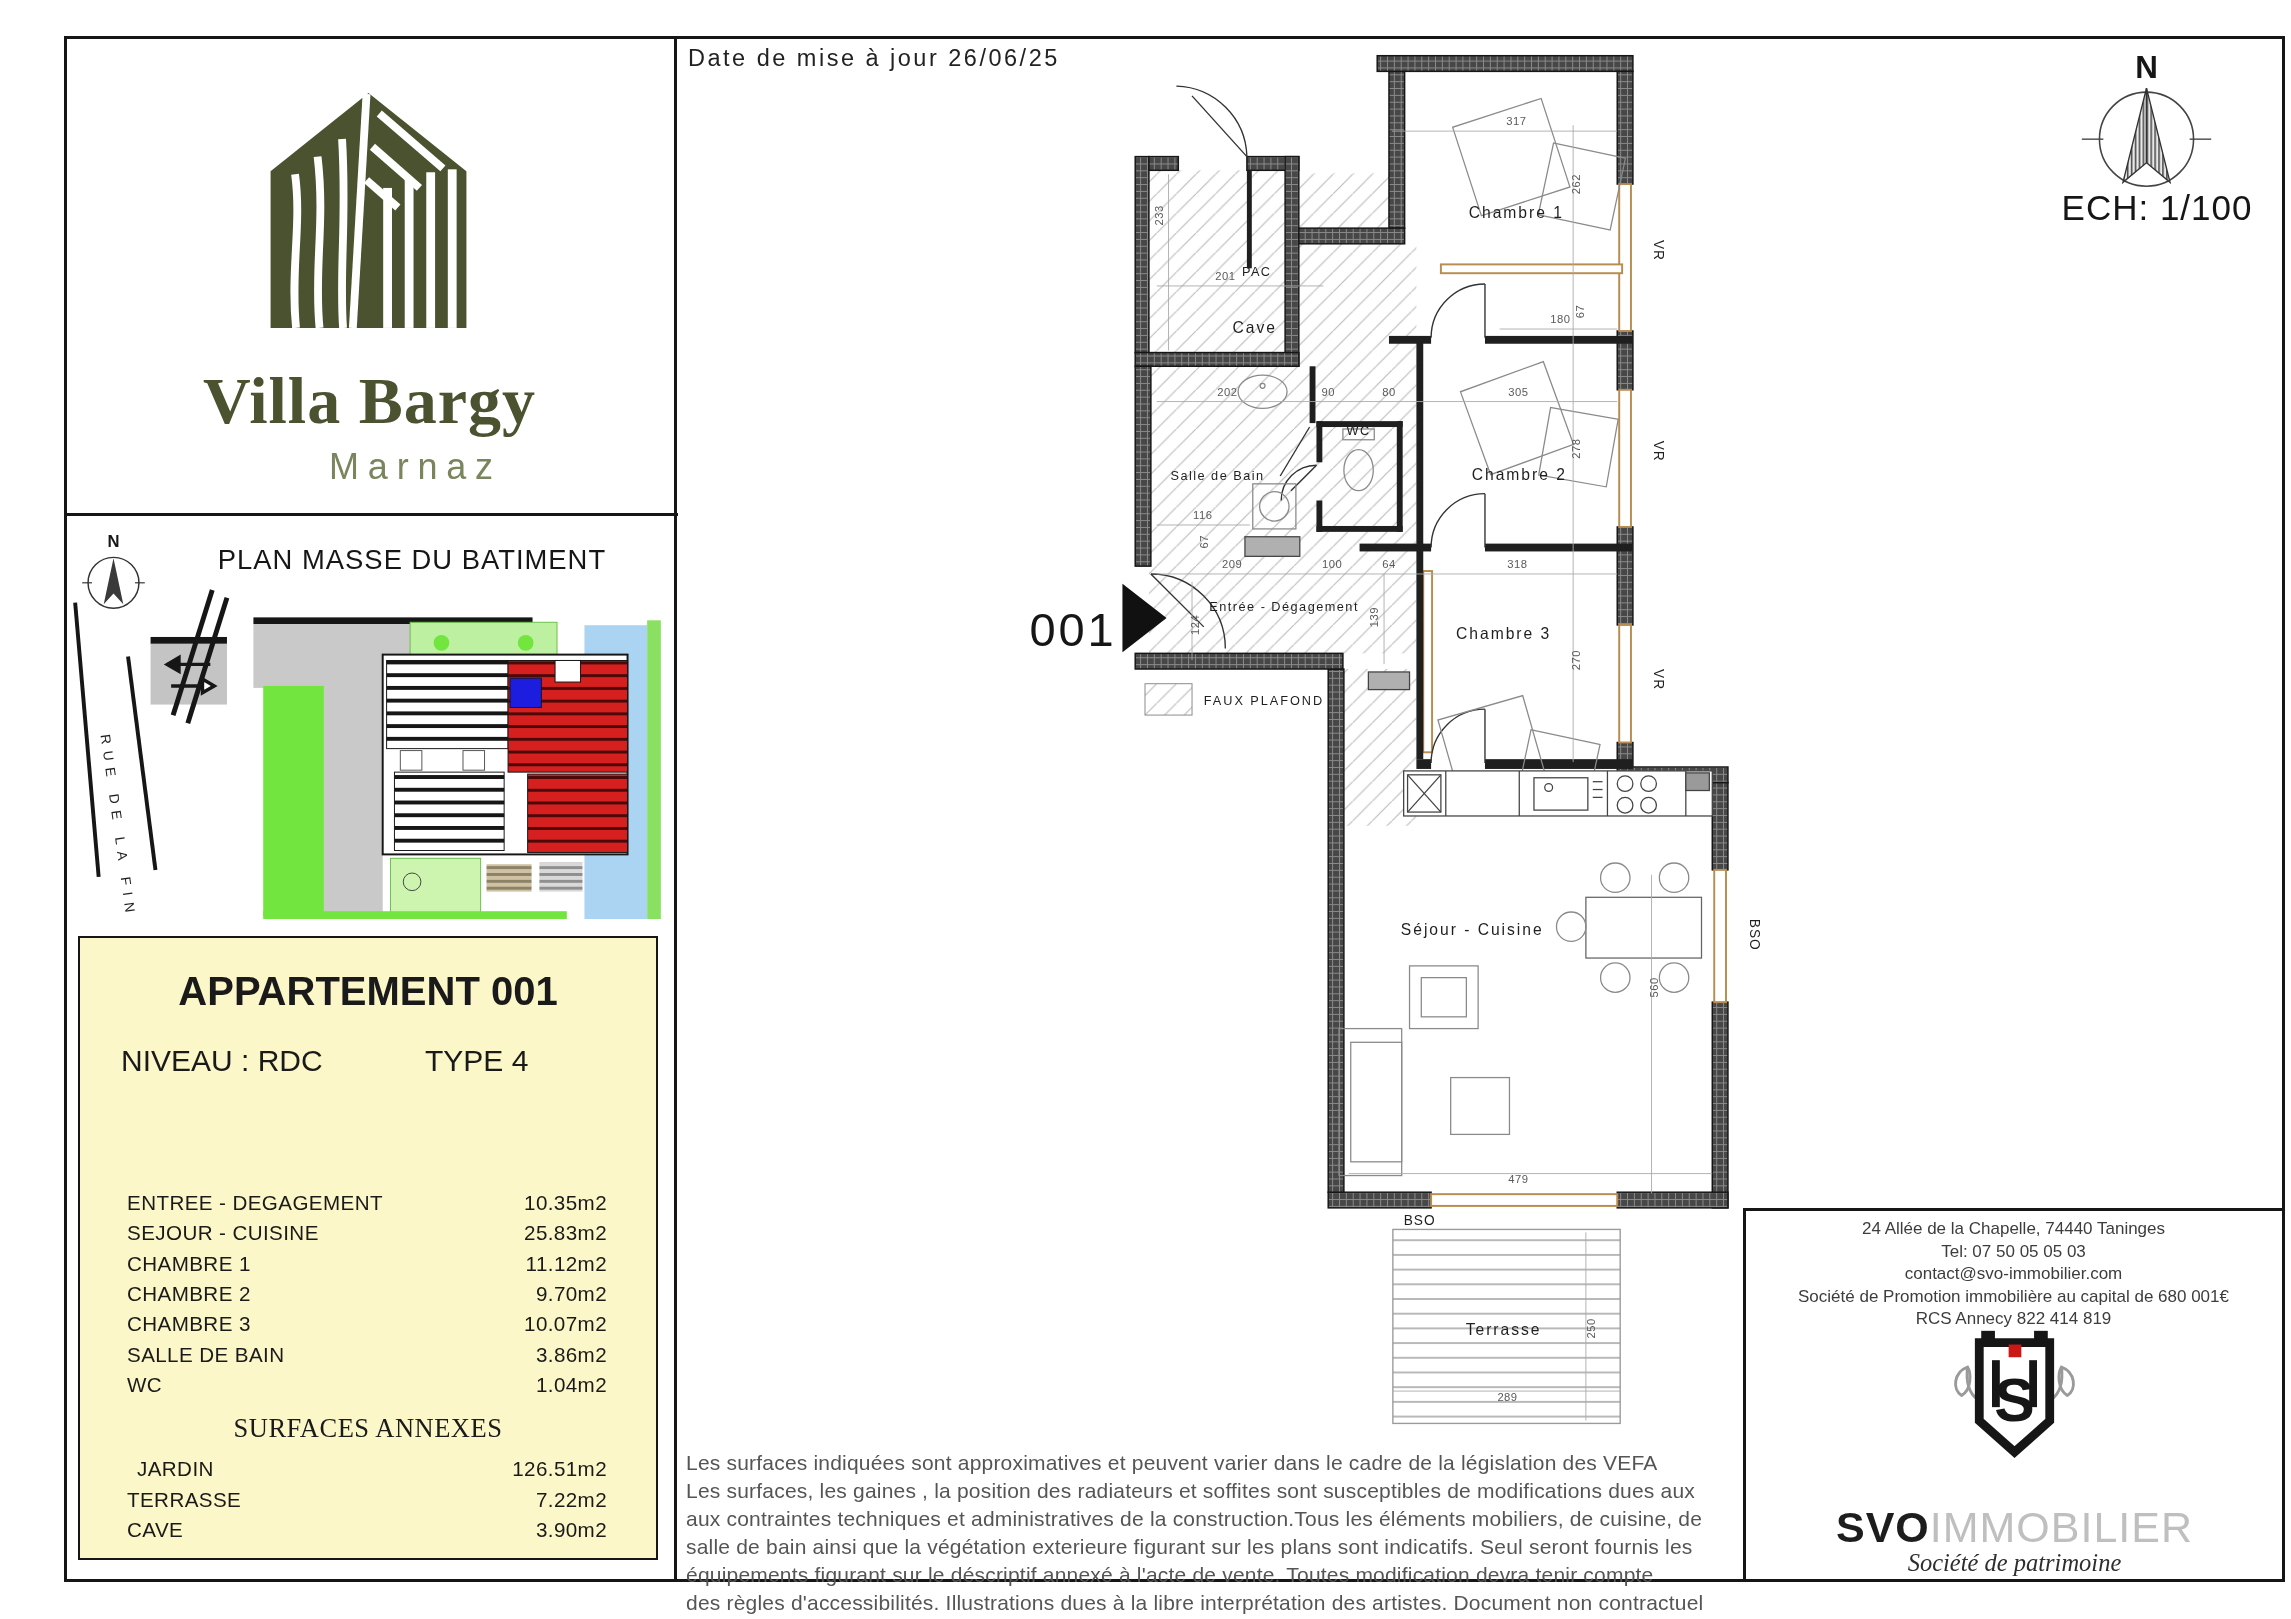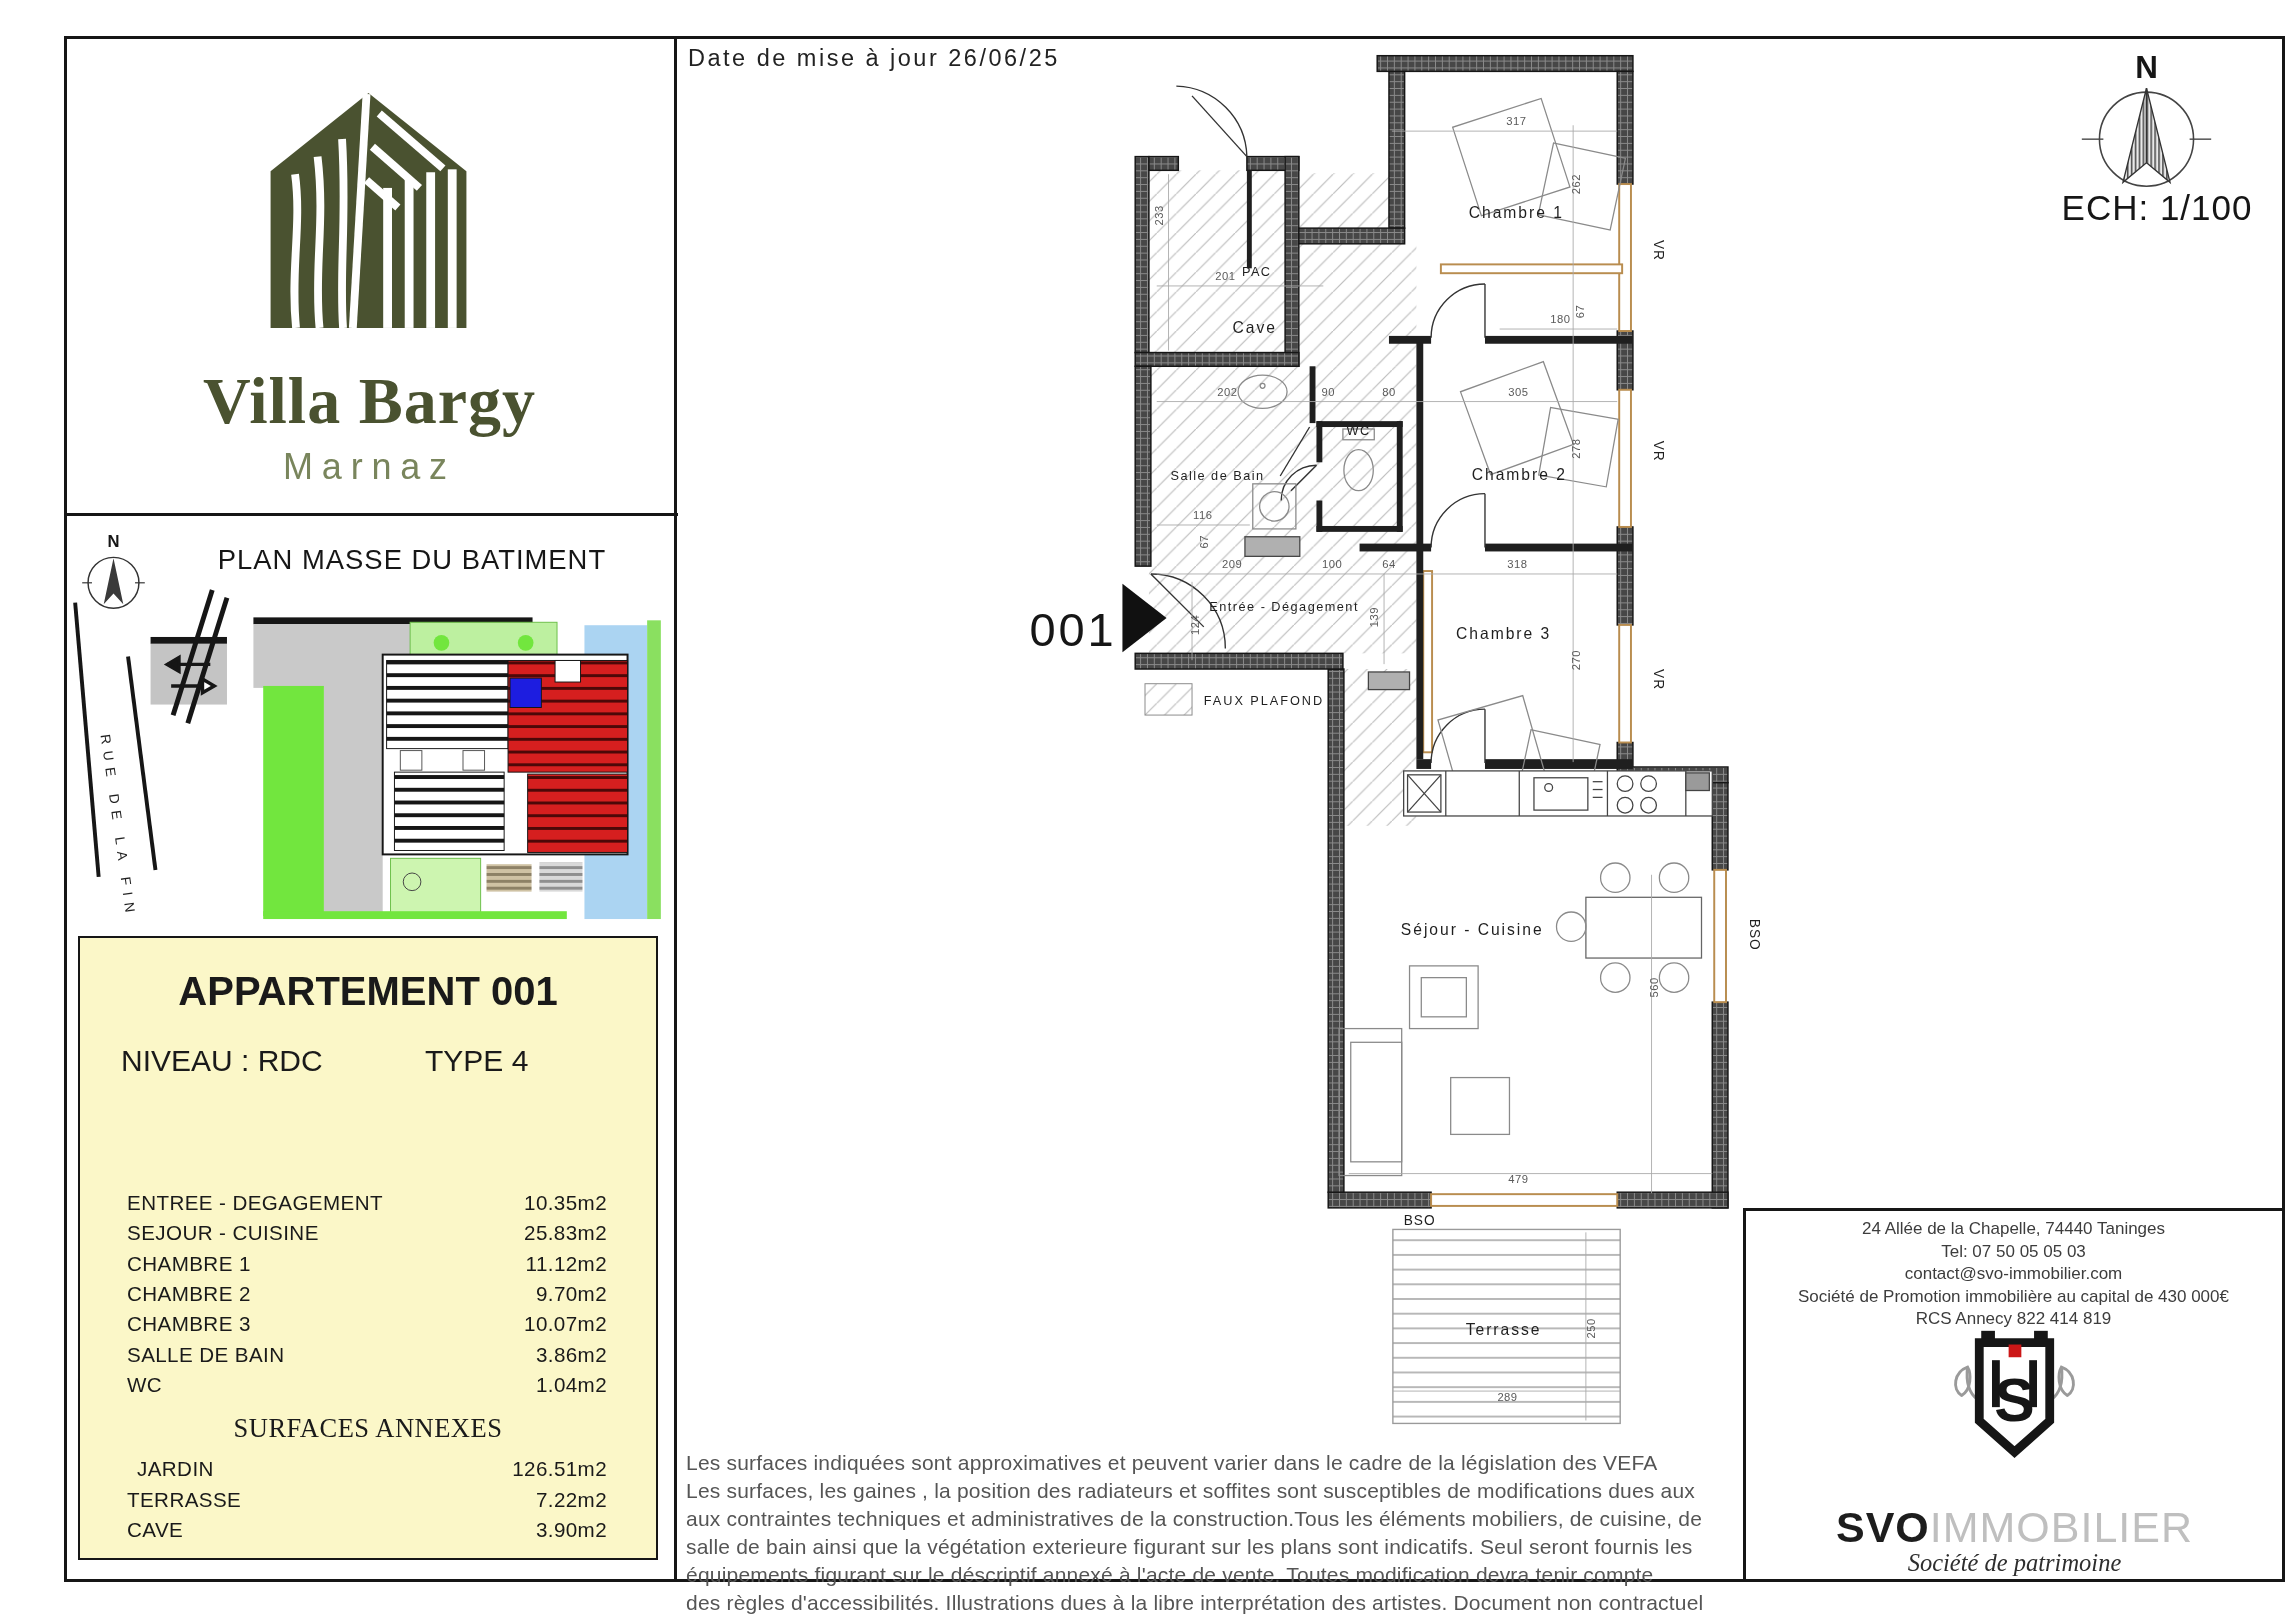--- a/index.html
+++ b/index.html
@@ -3,21 +3,21 @@
 <meta charset="utf-8">
 <style>
   html,body{margin:0;padding:0;background:#fff;}
   body{width:2292px;height:1619px;position:relative;overflow:hidden;
        font-family:"Liberation Sans",sans-serif;color:#1a1a1a;}
   .abs{position:absolute;}
   .line{position:absolute;background:#161616;}
   .ctr{text-align:center;}
   
   .brand-name{font-family:"Liberation Serif",serif;font-weight:600;font-size:66px;color:#4a5230;letter-spacing:1px;}
-  .brand-city{font-size:36px;color:#79855c;letter-spacing:8.8px;}
+  .brand-city{font-size:36px;color:#79855c;letter-spacing:8.8px;padding-left:46px;}
   
   .site-title{font-size:27.4px;letter-spacing:1px;color:#161616;}
   
   .apt-box{background:#fbf7c8;border:2.9px solid #161616;box-sizing:border-box;}
   .apt-title{font-size:40px;font-weight:bold;letter-spacing:0px;}
   .apt-sub{font-size:30px;}
   .apt-surface{font-size:32px;}
   .srow{position:absolute;left:47px;right:49px;height:25.5px;font-size:20.6px;letter-spacing:0.4px;}
   .srow .lab{position:absolute;left:0;}
   .srow .val{position:absolute;right:0;}
@@ -458,21 +458,21 @@
 Les surfaces, les gaines , la position des radiateurs et soffites sont susceptibles de modifications dues aux
 aux contraintes techniques et administratives de la construction.Tous les éléments mobiliers, de cuisine, de
 salle de bain ainsi que la  végétation  exterieure figurant sur les plans sont indicatifs. Seul seront fournis les
 équipements figurant sur le déscriptif annexé à l'acte de vente. Toutes modification devra tenir compte
 des règles d'accessibilités. Illustrations dues à la libre interprétation des artistes. Document non contractuel</div>
 
 <div class="abs ctr contact" style="left:1754px;top:1218px;width:519px;">
   <div>24 Allée de la Chapelle, 74440 Taninges</div>
   <div>Tel: 07 50 05 05 03</div>
   <div>contact@svo-immobilier.com</div>
-  <div>Société de Promotion immobilière au capital de 430 000€</div>
+  <div>Société de Promotion immobilière au capital de 680 001€</div>
   <div>RCS Annecy 822 414 819</div>
 </div>
 
 <svg class="abs" style="left:1946px;top:1323px;" width="137" height="181" viewBox="0 0 140 185">
 
   <g stroke="#9a9a9a" stroke-width="3" fill="none">
     <path d="M22,45 C8,50 6,68 16,74 C26,68 26,52 22,45 Z"></path>
     <path d="M22,45 C20,62 24,72 32,78"></path>
     <path d="M118,45 C132,50 134,68 124,74 C114,68 114,52 118,45 Z"></path>
     <path d="M118,45 C120,62 116,72 108,78"></path>

